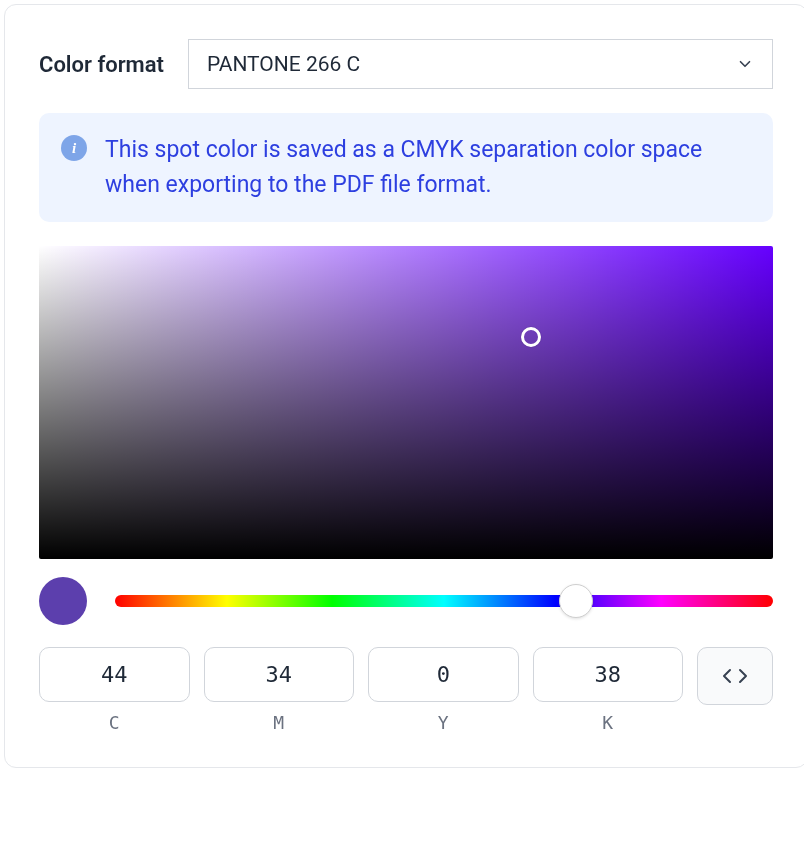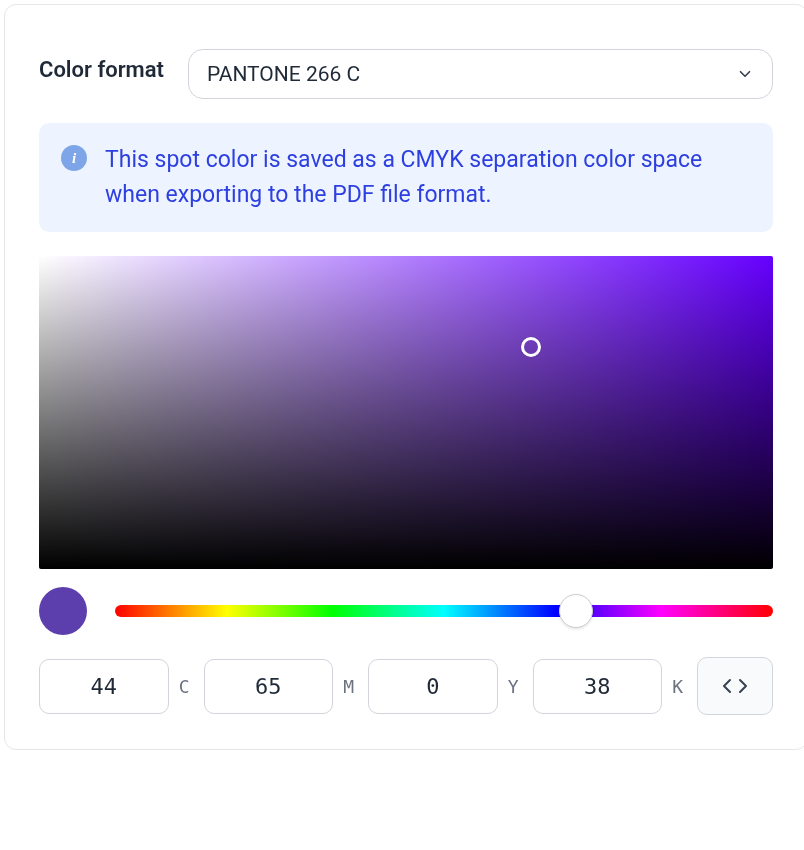--- a/index.html
+++ b/index.html
@@ -24,24 +24,23 @@
       font-size: 22px;
       font-weight: 600;
       color: #1f2937;
     }
     .format-select {
       flex: 1;
       display: flex;
       align-items: center;
       justify-content: space-between;
       border: 1px solid #d1d5db;
-      border-radius: 15px;
+      border-radius: 0;
       padding: 12px 18px;
       cursor: pointer;
-      margin-top: 10px;
     }
     .format-select-text {
       font-size: 21px;
       color: #1f2937;
     }
     .chevron {
       width: 18px;
       height: 18px;
       display: flex;
       align-items: center;
@@ -135,21 +134,21 @@
       box-shadow: 0 1px 3px rgba(0,0,0,0.12);
     }
     .inputs-row {
       display: flex;
       gap: 14px;
       margin-top: 22px;
     }
     .value-col {
       flex: 1;
       display: flex;
-      flex-direction: row;
+      flex-direction: column;
       align-items: center;
       gap: 10px;
     }
     .value-input {
       width: 100%;
       border: 1px solid #d1d5db;
       border-radius: 10px;
       padding: 14px 0;
       text-align: center;
       font-size: 22px;
@@ -208,21 +207,21 @@
       <div class="hue-thumb"></div>
     </div>
   </div>
 
   <div class="inputs-row">
     <div class="value-col">
       <div class="value-input">44</div>
       <div class="value-label">C</div>
     </div>
     <div class="value-col">
-      <div class="value-input">65</div>
+      <div class="value-input">34</div>
       <div class="value-label">M</div>
     </div>
     <div class="value-col">
       <div class="value-input">0</div>
       <div class="value-label">Y</div>
     </div>
     <div class="value-col">
       <div class="value-input">38</div>
       <div class="value-label">K</div>
     </div>

